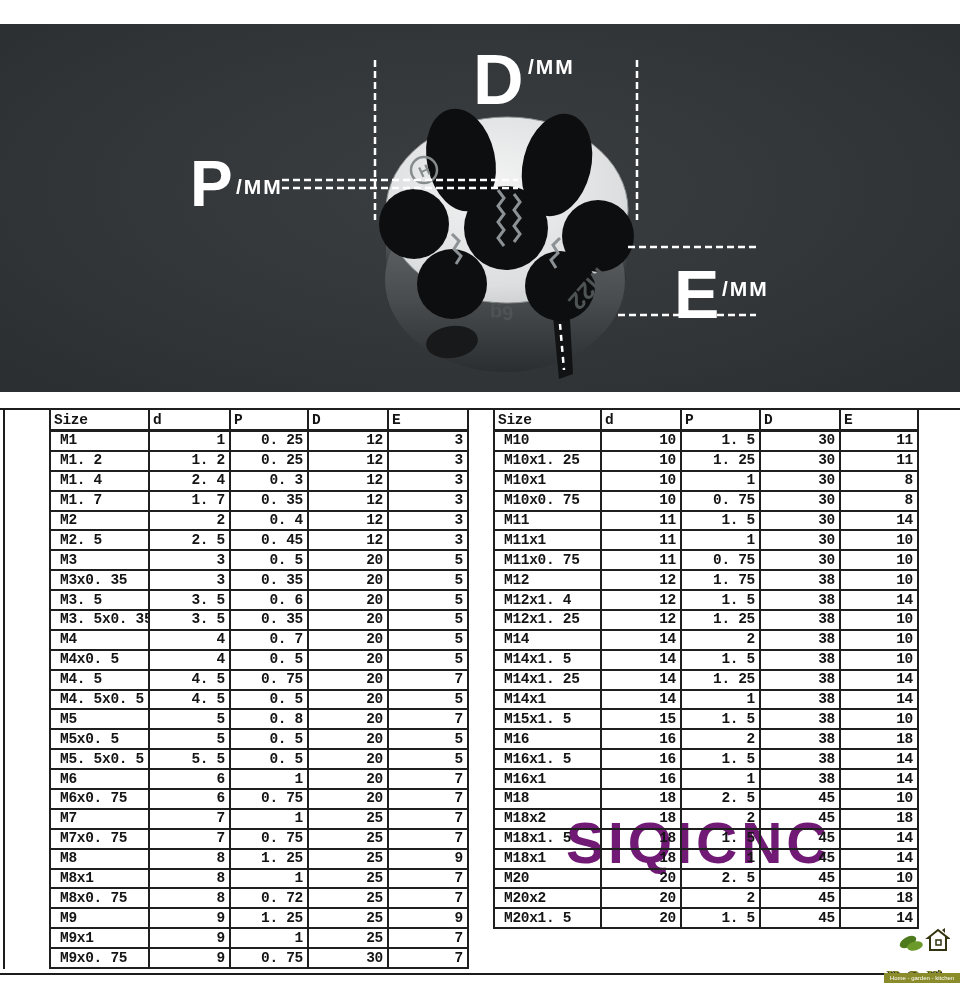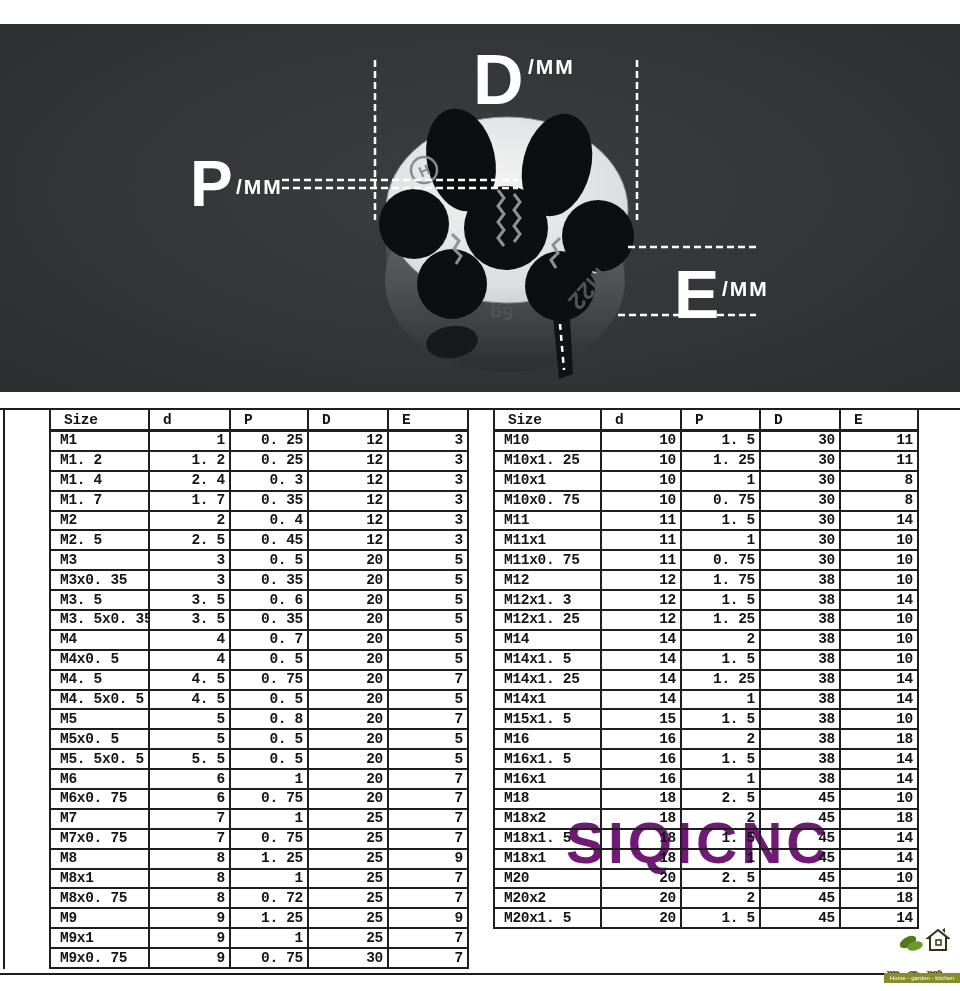--- a/index.html
+++ b/index.html
@@ -30,21 +30,21 @@
     z-index:2;background:transparent;
     font-family:"Liberation Mono",monospace;font-weight:bold;
     font-size:14.5px;color:#141414;letter-spacing:-0.3px;
   }
   table.data-table.left{left:49px;width:418px;}
   table.data-table.right{left:493px;width:424px;}
   table.data-table td{
     border:2px solid #1f1f1f;padding:0;white-space:nowrap;overflow:hidden;
     background:transparent;
   }
-  table.data-table thead td{height:19px;text-align:left;padding-left:13px;border-bottom:3px solid #1f1f1f;}
+  table.data-table thead td{height:19px;text-align:left;padding-left:3px;border-bottom:3px solid #1f1f1f;}
   table.data-table tbody td{height:17.9px;line-height:17px;}
   table.data-table tbody td.c-size{text-align:left;padding-left:9px;}
   table.data-table tbody td.c-num{text-align:right;padding-right:4px;}
   
   .logo{position:absolute;left:884px;top:928px;width:76px;height:58px;z-index:3;}
   .logo-name{
     position:absolute;left:2px;top:27px;width:74px;
     font-family:"Liberation Serif",serif;font-style:italic;font-weight:bold;
     font-size:16px;color:#8a8b2a;letter-spacing:0px;
     text-shadow:1px 1px 0 #30300f, -1px 0 0 #30300f;
@@ -413,21 +413,21 @@
         <td class="c-num">10</td>
       </tr>
       <tr>
         <td class="c-size">M12</td>
         <td class="c-num">12</td>
         <td class="c-num">1. 75</td>
         <td class="c-num">38</td>
         <td class="c-num">10</td>
       </tr>
       <tr>
-        <td class="c-size">M12x1. 3</td>
+        <td class="c-size">M12x1. 4</td>
         <td class="c-num">12</td>
         <td class="c-num">1. 5</td>
         <td class="c-num">38</td>
         <td class="c-num">14</td>
       </tr>
       <tr>
         <td class="c-size">M12x1. 25</td>
         <td class="c-num">12</td>
         <td class="c-num">1. 25</td>
         <td class="c-num">38</td>

